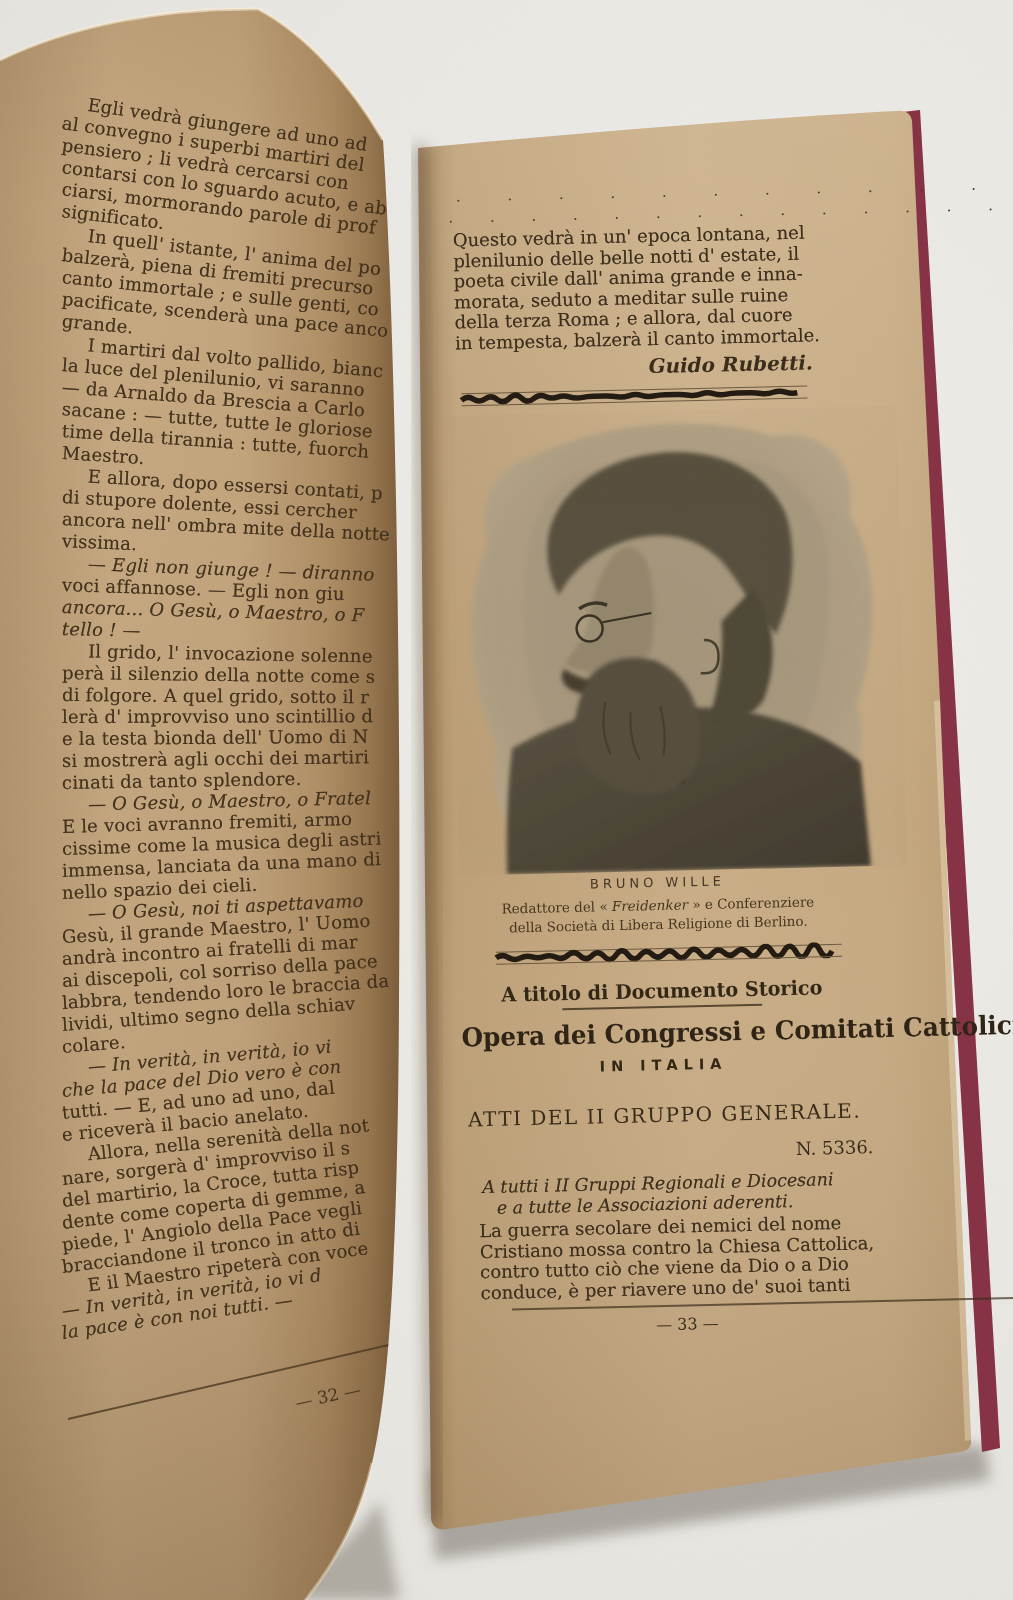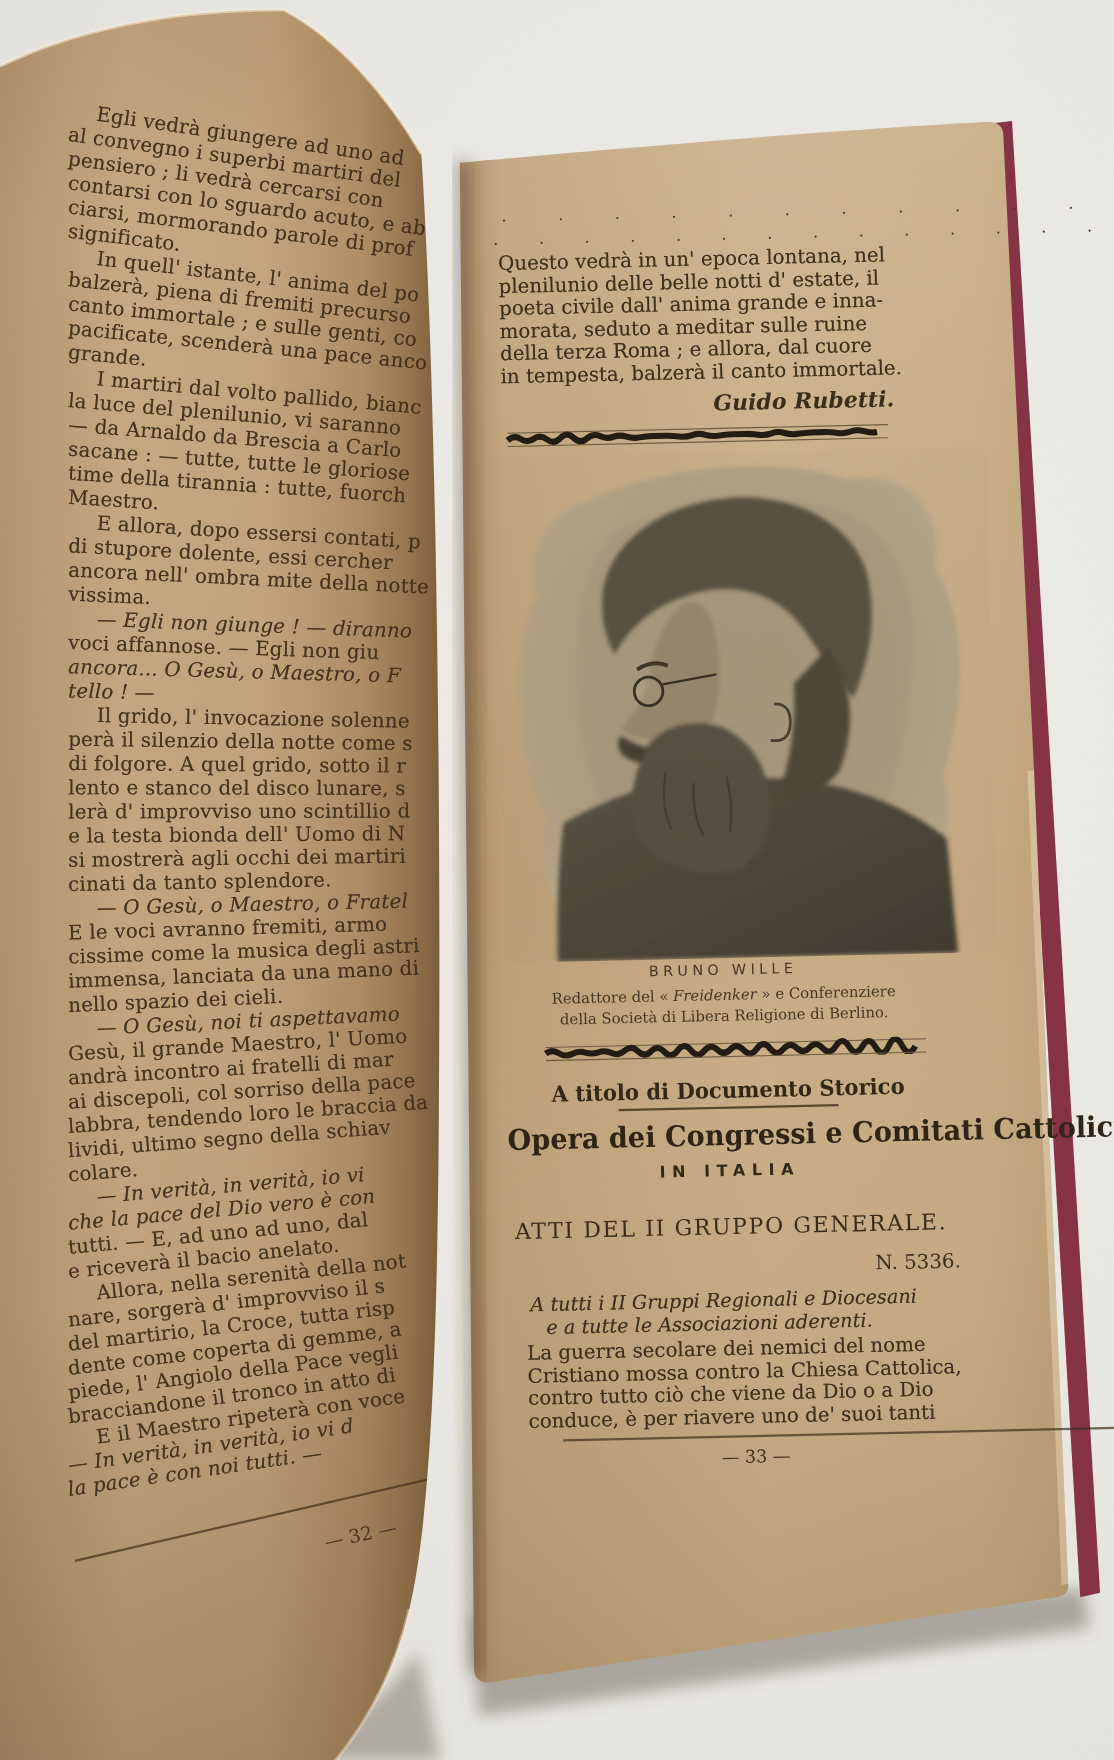--- a/index.html
+++ b/index.html
@@ -153,21 +153,20 @@
         <div class="lline" style="transform: rotate(3.02deg);">di stupore dolente, essi cercher</div>
         <div class="lline" style="transform: rotate(2.73deg);">ancora nell' ombra mite della notte</div>
         <div class="lline" style="transform: rotate(2.45deg);">vissima.</div>
         <div class="lline em ind" style="transform: rotate(2.16deg);">— Egli non giunge ! — diranno</div>
         <div class="lline" style="transform: rotate(1.87deg);">voci affannose. — Egli non giu</div>
         <div class="lline em" style="transform: rotate(1.58deg);">ancora... O Gesù, o Maestro, o F</div>
         <div class="lline em" style="transform: rotate(1.29deg);">tello ! —</div>
         <div class="lline ind" style="transform: rotate(1.01deg);">Il grido, l' invocazione solenne</div>
         <div class="lline" style="transform: rotate(0.72deg);">perà il silenzio della notte come s</div>
         <div class="lline" style="transform: rotate(0.43deg);">di folgore. A quel grido, sotto il r</div>
-        <div class="lline" style="transform: rotate(0.14deg);">lento e stanco del disco lunare, s</div>
         <div class="lline" style="transform: rotate(-0.14deg);">lerà d' improvviso uno scintillio d</div>
         <div class="lline" style="transform: rotate(-0.43deg);">e la testa bionda dell' Uomo di N</div>
         <div class="lline" style="transform: rotate(-0.72deg);">si mostrerà agli occhi dei martiri</div>
         <div class="lline" style="transform: rotate(-1.01deg);">cinati da tanto splendore.</div>
         <div class="lline em ind" style="transform: rotate(-1.29deg);">— O Gesù, o Maestro, o Fratel</div>
         <div class="lline" style="transform: rotate(-1.58deg);">E le voci avranno fremiti, armo</div>
         <div class="lline" style="transform: rotate(-1.87deg);">cissime come la musica degli astri</div>
         <div class="lline" style="transform: rotate(-2.16deg);">immensa, lanciata da una mano di</div>
         <div class="lline" style="transform: rotate(-2.45deg);">nello spazio dei cieli.</div>
         <div class="lline em ind" style="transform: rotate(-2.73deg);">— O Gesù, noi ti aspettavamo</div>

